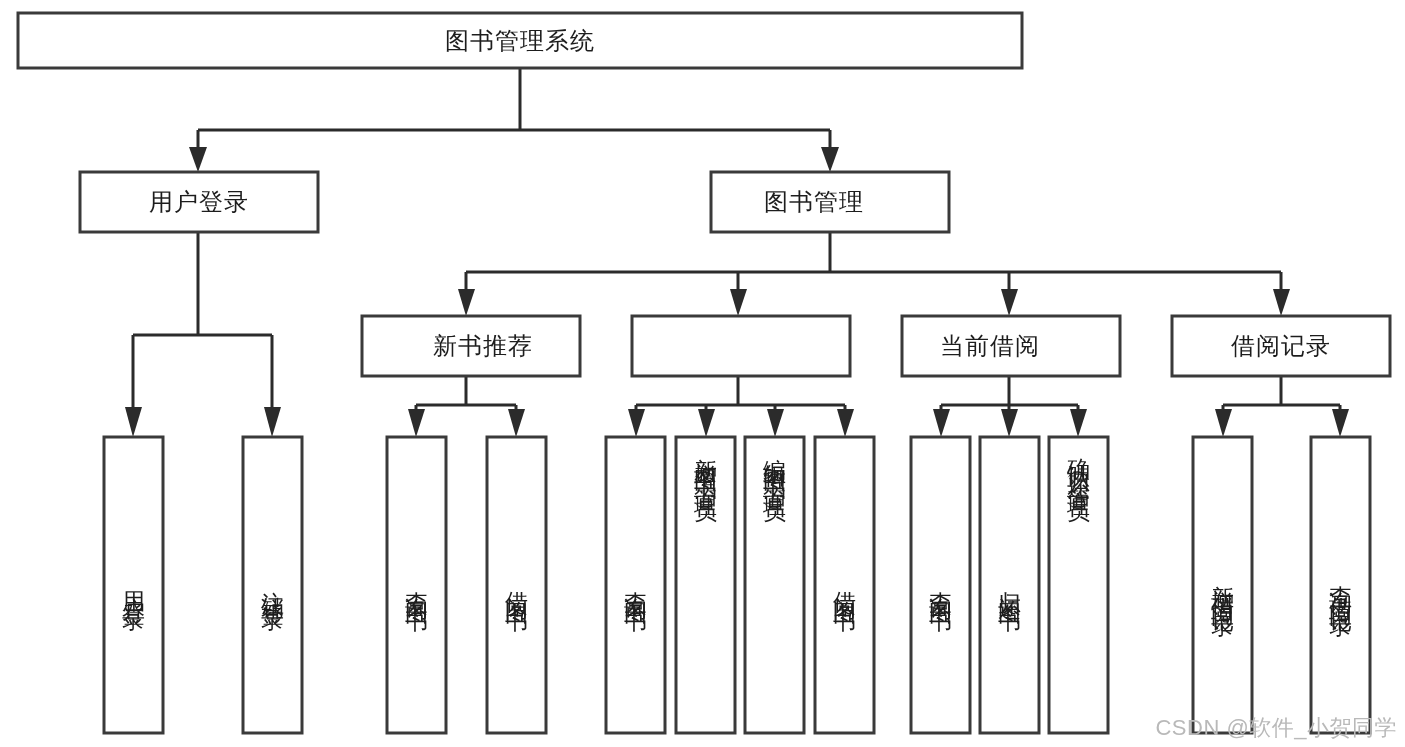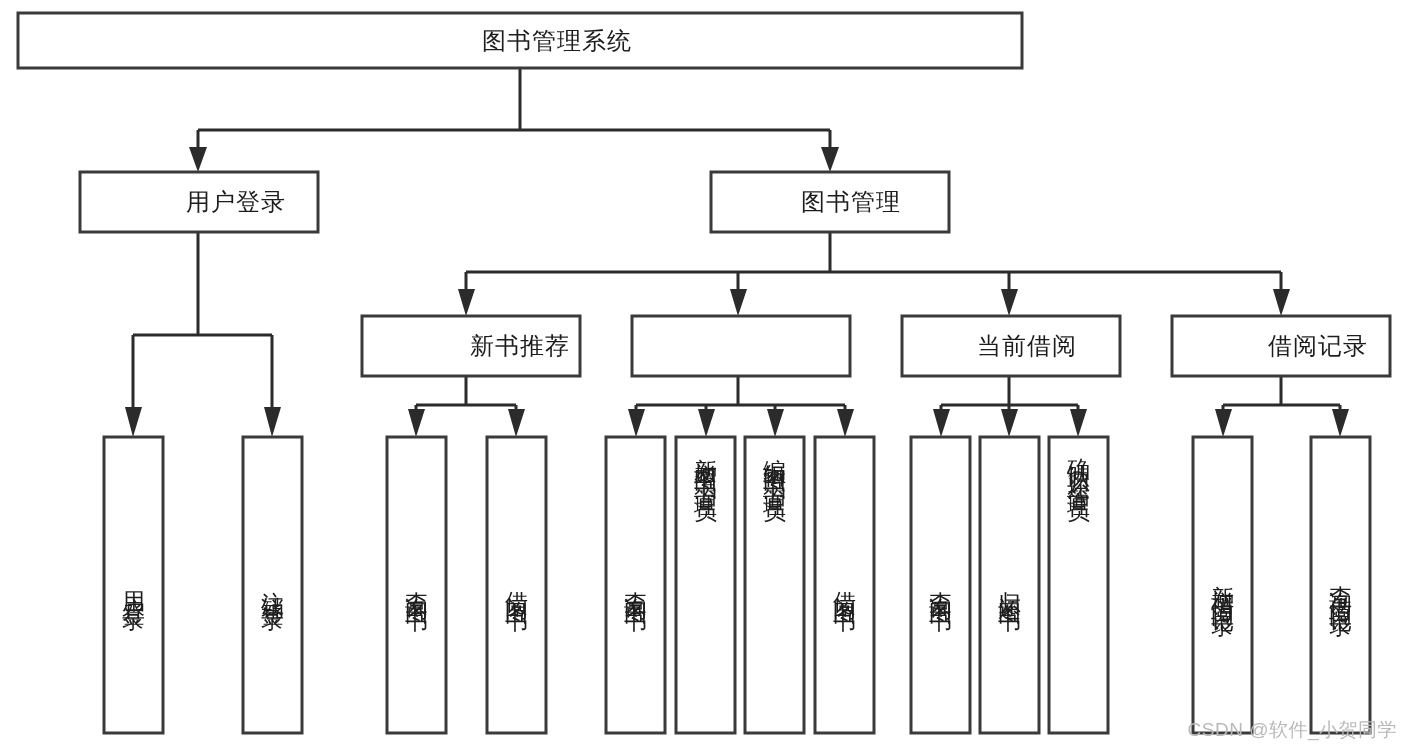--- a/index.html
+++ b/index.html
@@ -58,35 +58,34 @@
     color: #1d1d1d;
     white-space: nowrap;
     text-align: center;
   }
   .horiz-label-box {
     position: absolute;
     display: flex;
     align-items: center;
     justify-content: center;
     pointer-events: none;
-    margin-left: 37px;
   }
   .horiz-text {
     font-family: "Liberation Sans", "DejaVu Sans", sans-serif;
     font-size: 24px;
     color: #1d1d1d;
     white-space: nowrap;
     letter-spacing: 1px;
   }
   #watermark {
     position: absolute;
     right: 8px;
     bottom: 4px;
     font-family: "Liberation Sans", "DejaVu Sans", sans-serif;
-    font-size: 19px;
+    font-size: 22px;
     color: #b9b9b9;
     white-space: nowrap;
     letter-spacing: 0.5px;
   }
 </style>
 </head>
 <body>
 
 <div id="diagram-root">
 

